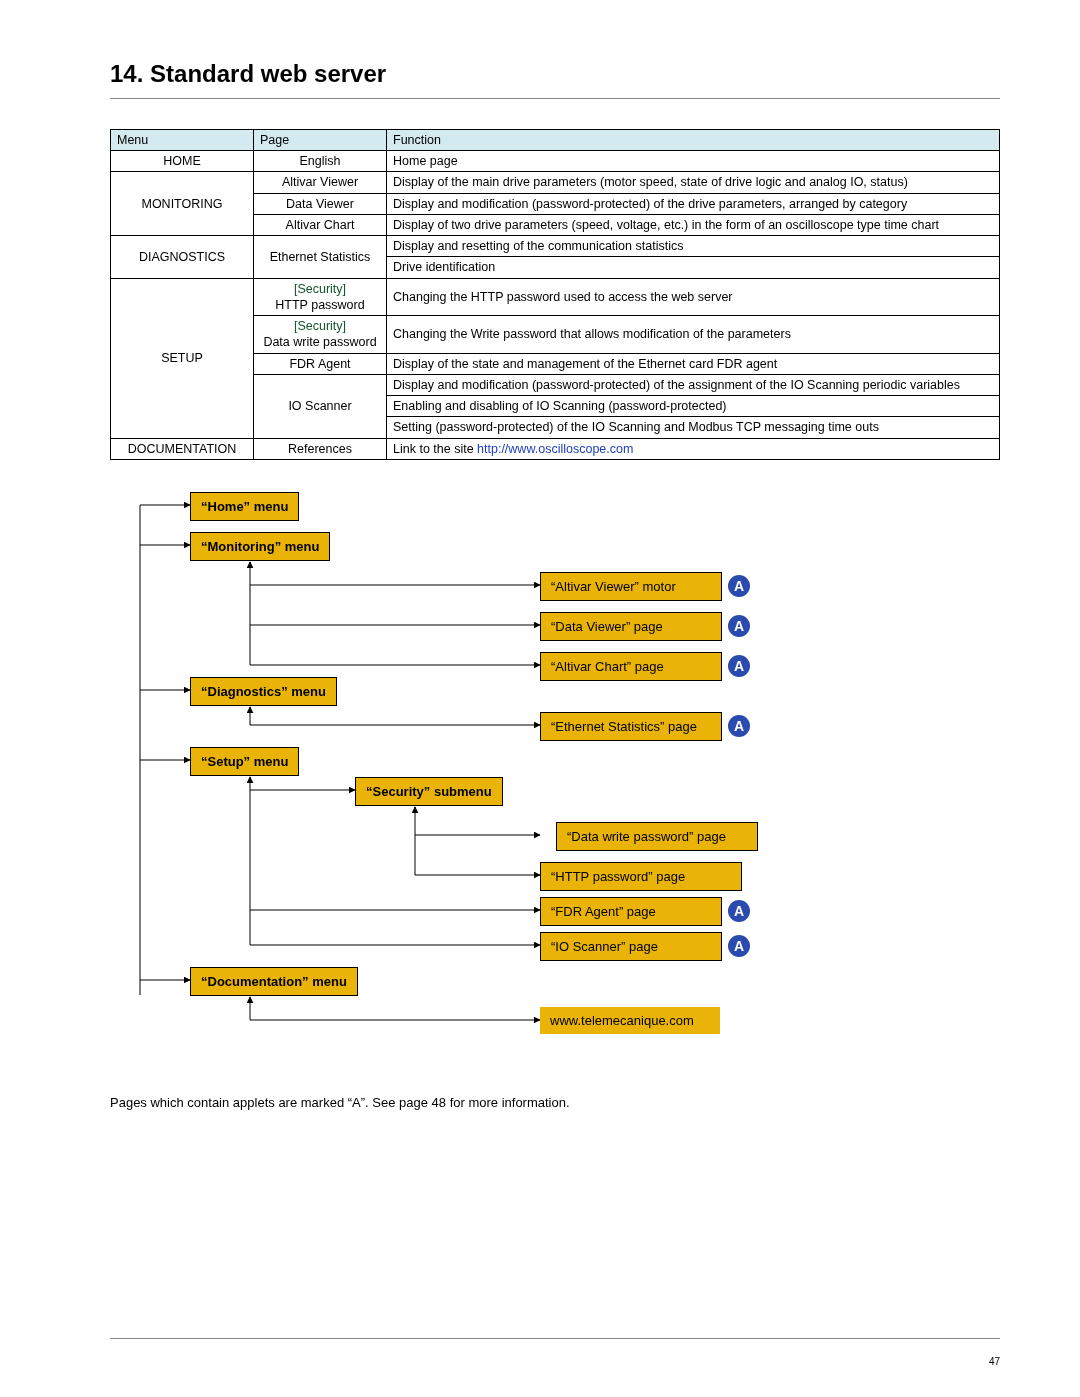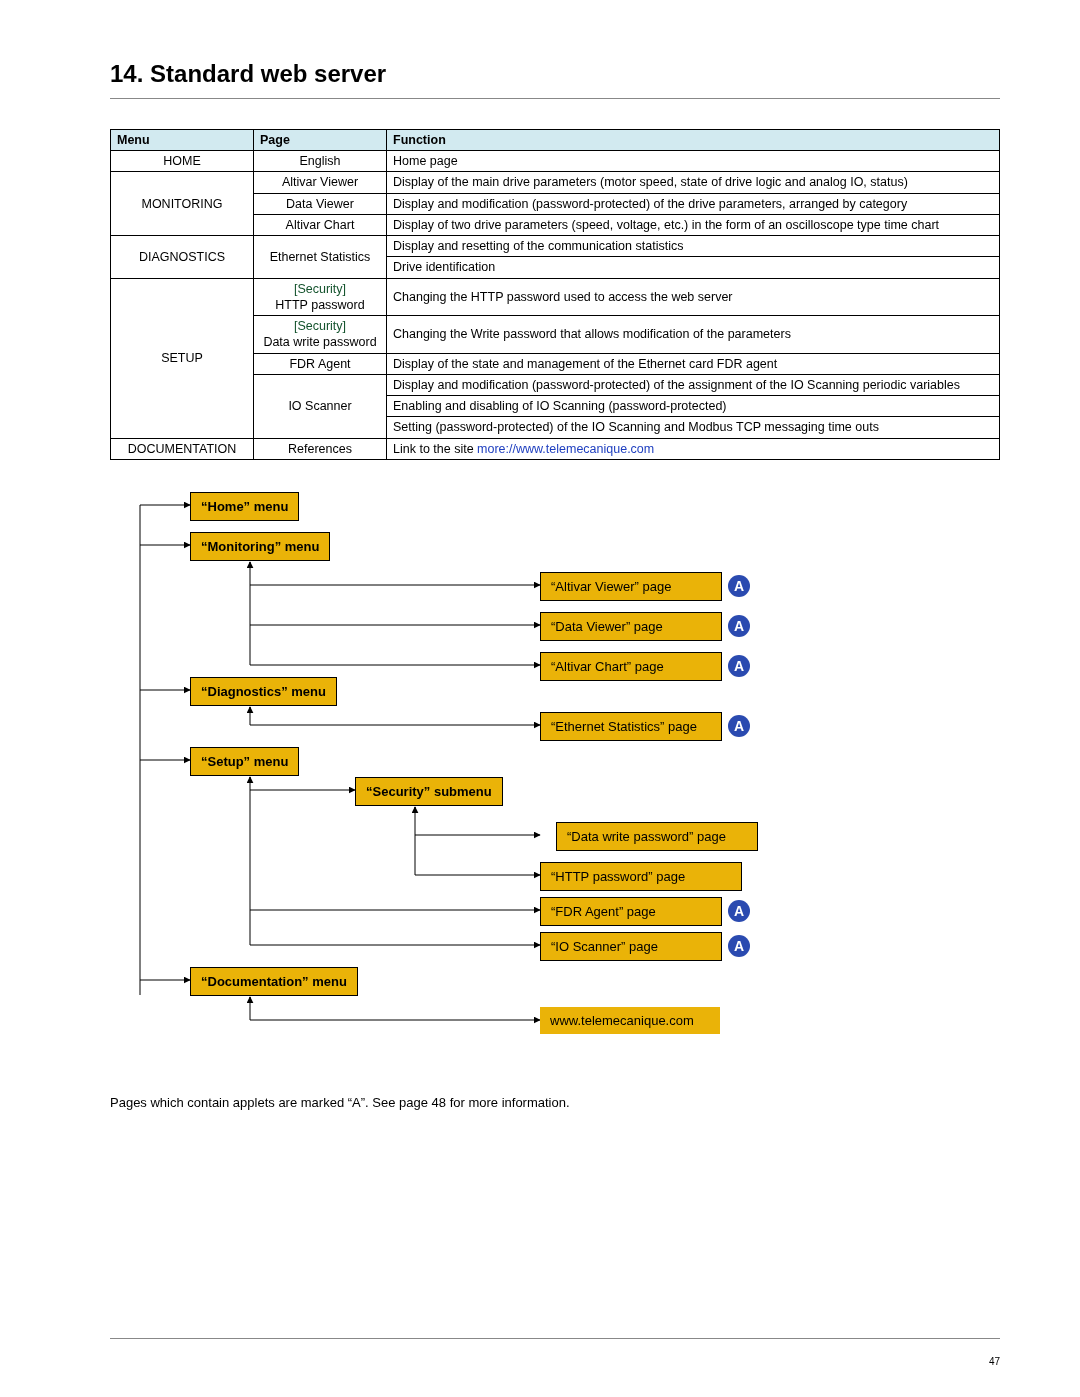--- a/index.html
+++ b/index.html
@@ -33,21 +33,21 @@
     margin: 0 0 8px 0;
   }
   table.func {
     border-collapse: collapse;
     width: 100%;
     font-size: 12.5px;
   }
   table.func th {
     background: #d2eaf0;
     text-align: left;
-    font-weight: bold;
+    font-weight: normal;
     border: 1px solid #000;
     padding: 3px 6px;
   }
   table.func td {
     border: 1px solid #000;
     padding: 2px 6px;
     vertical-align: middle;
     line-height: 1.3;
   }
   table.func td.menu {
@@ -187,21 +187,21 @@
       <td>Enabling and disabling of IO Scanning (password-protected)</td>
     </tr>
     <tr>
       <td>Setting (password-protected) of the IO Scanning and Modbus TCP messaging time outs</td>
     </tr>
 
     <tr>
       <td class="menu">DOCUMENTATION</td>
       <td class="page-c">References</td>
       <td>
-        <span>Link to the site </span><span class="url-link">more://www.telemecanique.com</span>
+        <span>Link to the site </span><span class="url-link">http://www.oscilloscope.com</span>
       </td>
     </tr>
   </tbody>
     </table>
 
   <div class="diagram">
     <svg viewBox="0 0 890 580">
       <defs>
         <marker id="arrow" viewBox="0 0 10 10" refX="9" refY="5" markerWidth="7" markerHeight="7" orient="auto-start-reverse">
           <path d="M 0 0 L 10 5 L 0 10 z" fill="#000"></path>
@@ -246,21 +246,21 @@
     </svg>
 
     <div class="dbox menu" style="left:80px; top:2px;">“Home” menu</div>
     <div class="dbox menu" style="left:80px; top:42px;">“Monitoring” menu</div>
     <div class="dbox menu" style="left:80px; top:187px;">“Diagnostics” menu</div>
     <div class="dbox menu" style="left:80px; top:257px;">“Setup” menu</div>
     <div class="dbox menu" style="left:80px; top:477px;">“Documentation” menu</div>
 
     <div class="dbox menu" style="left:245px; top:287px;">“Security” submenu</div>
 
-    <div class="dbox" style="left:430px; top:82px;  width:160px;">“Altivar Viewer” page</div>
+    <div class="dbox" style="left:430px; top:82px;  width:160px;">“Altivar Viewer” motor</div>
     <div class="dbox" style="left:430px; top:122px; width:160px;">“Data Viewer” page</div>
     <div class="dbox" style="left:430px; top:162px; width:160px;">“Altivar Chart” page</div>
     <div class="dbox" style="left:430px; top:222px; width:160px;">“Ethernet Statistics” page</div>
     <div class="dbox" style="left:446px; top:332px; width:180px;">“Data write password” page</div>
     <div class="dbox" style="left:430px; top:372px; width:180px;">“HTTP password” page</div>
     <div class="dbox" style="left:430px; top:407px; width:160px;">“FDR Agent” page</div>
     <div class="dbox" style="left:430px; top:442px; width:160px;">“IO Scanner” page</div>
     <div class="dbox" style="left:430px; top:517px; width:160px; border:none;">www.telemecanique.com</div>
 
     <div class="badge-a" style="left:618px; top:85px;">A</div>

